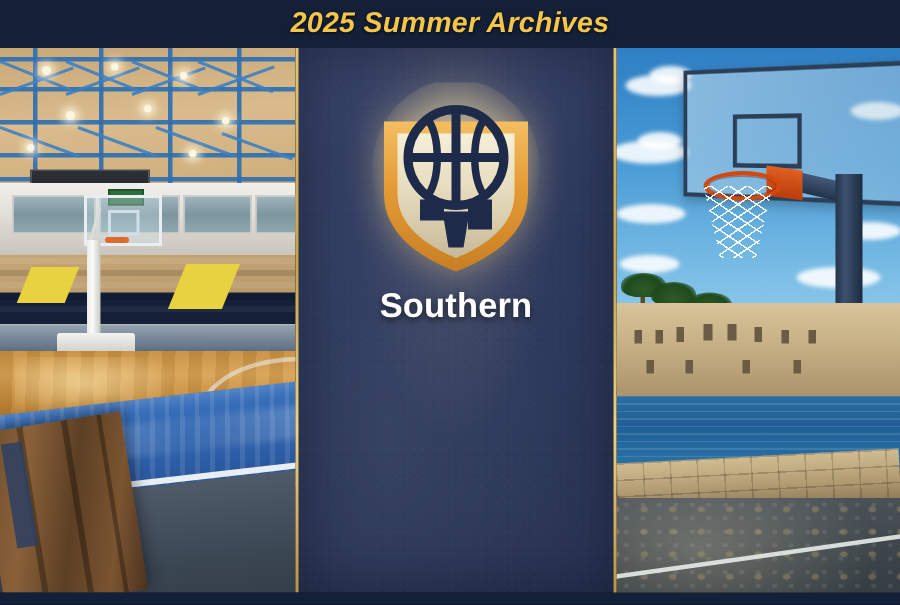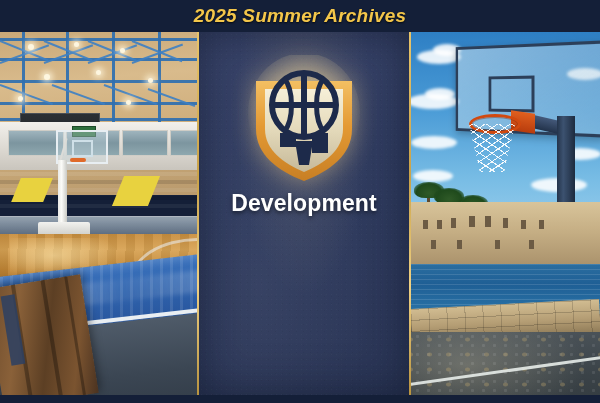--- a/index.html
+++ b/index.html
@@ -343,21 +343,21 @@
         <line x1="58" y1="18" x2="58" y2="82" stroke="#1d2a4a" stroke-width="6"></line>
         <line x1="26" y1="50" x2="90" y2="50" stroke="#1d2a4a" stroke-width="6"></line>
         <path d="M38 23 C48 35 48 65 38 77" fill="none" stroke="#1d2a4a" stroke-width="5"></path>
         <path d="M78 23 C68 35 68 65 78 77" fill="none" stroke="#1d2a4a" stroke-width="5"></path>
 
         <path d="M34 78 L50 78 L50 86 L66 86 L66 78 L82 78 L82 98 L66 98 L66 92 L63 110 L53 110 L50 92 L34 92 Z" fill="#1d2a4a"></path>
       </svg>
     </div>
 
     <div id="center-text">
-      <span class="league-line">Development</span>
+      <span class="league-line">Southern</span>
     </div>
   </div>
 
   <div class="panel" id="right-panel">
     <div class="ph">
 
       <div class="r-sky"></div>
       <div class="cloud" style="left:6px;top:18px;width:44px;height:14px;"></div>
       <div class="cloud" style="left:22px;top:12px;width:28px;height:12px;"></div>
       <div class="cloud" style="left:-4px;top:62px;width:52px;height:15px;"></div>

